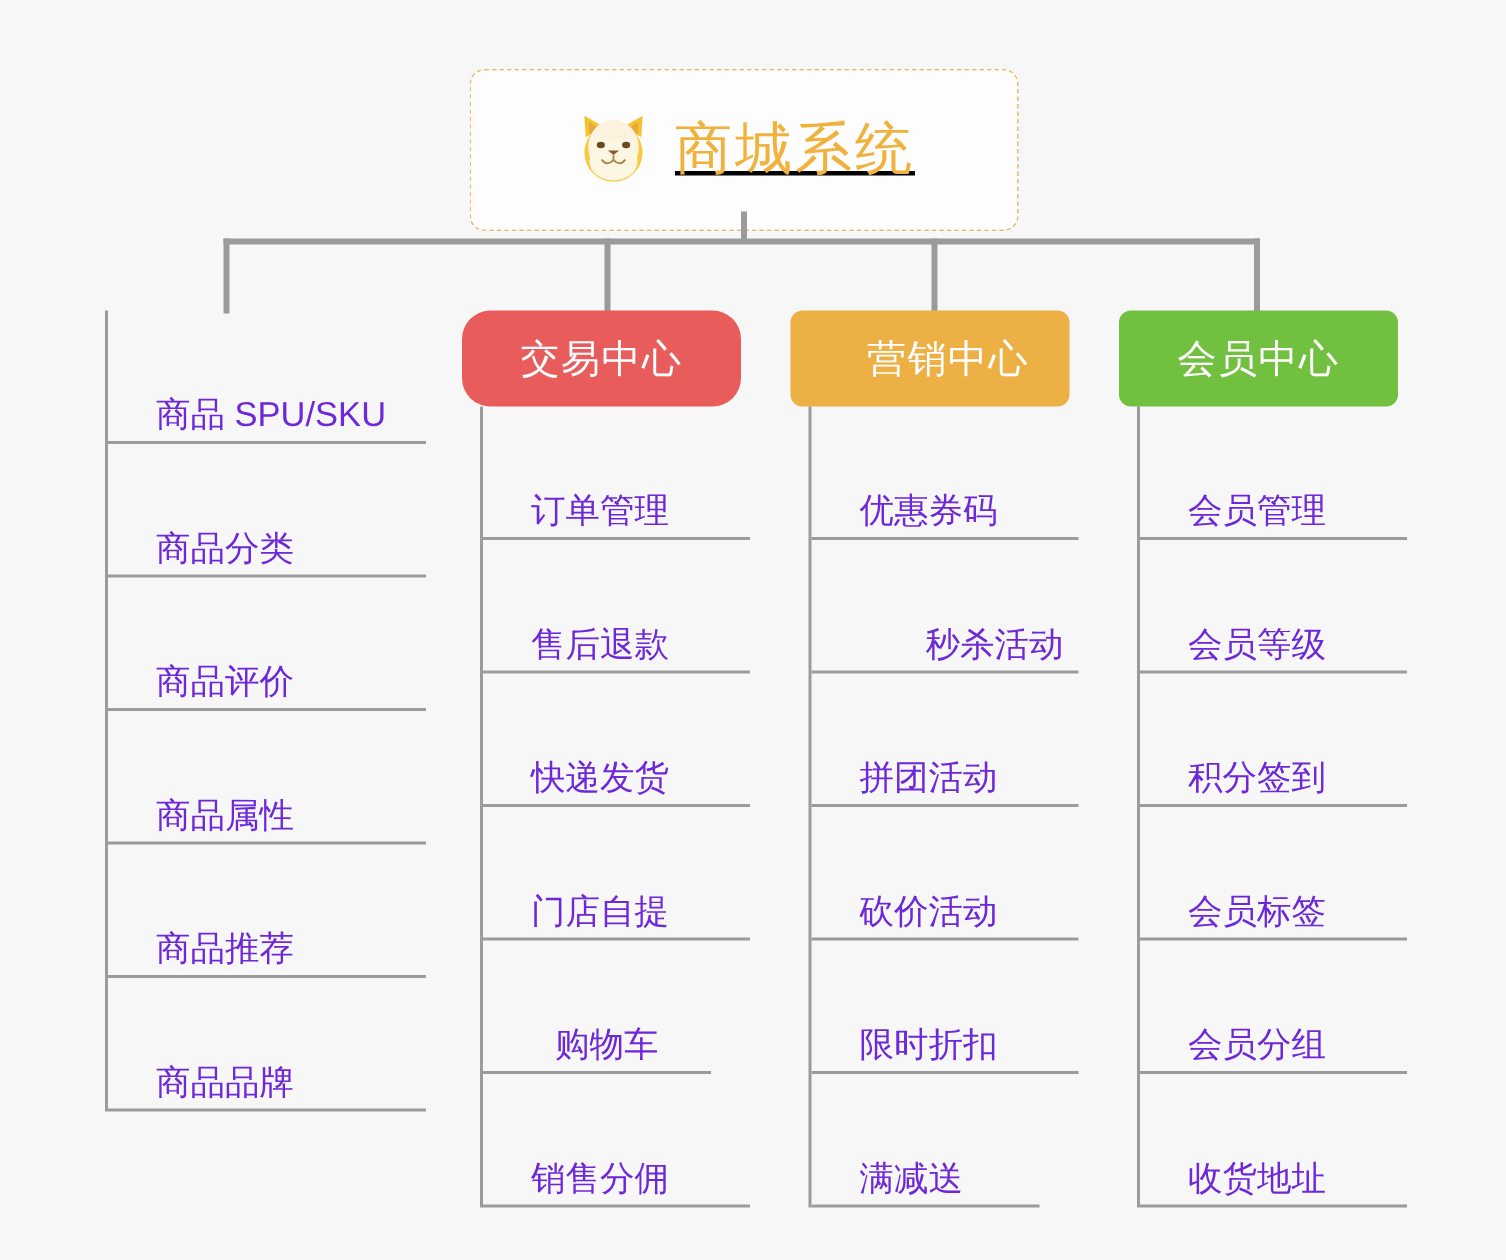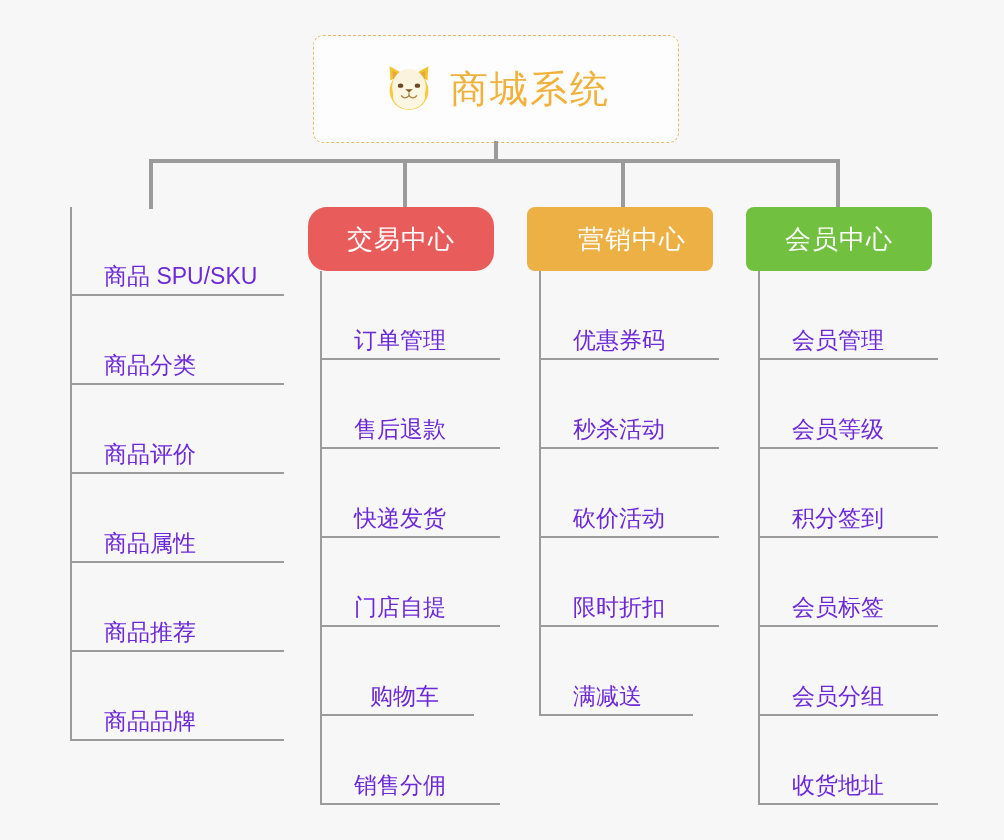--- a/index.html
+++ b/index.html
@@ -17,30 +17,31 @@
     position: relative;
     width: 1004px;
     height: 840px;
     background: #f7f7f7;
   }
 
   
   .root-node {
     position: absolute;
     left: 313px;
-    top: 35px;
+    top: 46px;
     width: 366px;
     height: 108px;
     background: #fdfdfd;
     border: 1px dashed #e8b96a;
     border-radius: 10px;
     display: flex;
     align-items: center;
     justify-content: center;
     gap: 14px;
+    text-decoration: underline;
   }
 
   .root-emoji {
     width: 54px;
     height: 54px;
     position: relative;
     flex: 0 0 auto;
   }
 
   .root-title {
@@ -229,22 +230,25 @@
   </div>
 
   <div class="branch branch-2">
     <div class="branch-header" style="background-color: rgb(237, 176, 68); padding-left: 24px;">
       <span>营销中心</span>
     </div>
     <div class="leaf-stack" style="border-left-color: rgb(155, 155, 155);">
       <div class="leaf leaf-0" style="border-bottom-color: rgb(155, 155, 155);">
         <span class="leaf-label">优惠券码</span>
       </div>
-      <div class="leaf leaf-1" style="border-bottom-color: rgb(155, 155, 155);">
+      <div class="leaf leaf-1" style="border-bottom-color: rgb(155, 155, 155); justify-content: flex-end;">
         <span class="leaf-label">秒杀活动</span>
+      </div>
+      <div class="leaf leaf-2" style="border-bottom-color: rgb(155, 155, 155);">
+        <span class="leaf-label">拼团活动</span>
       </div>
       <div class="leaf leaf-3" style="border-bottom-color: rgb(155, 155, 155);">
         <span class="leaf-label">砍价活动</span>
       </div>
       <div class="leaf leaf-4" style="border-bottom-color: rgb(155, 155, 155);">
         <span class="leaf-label">限时折扣</span>
       </div>
       <div class="leaf leaf-5" style="border-bottom-color: rgb(155, 155, 155);">
         <span class="leaf-label">满减送</span>
       </div>

